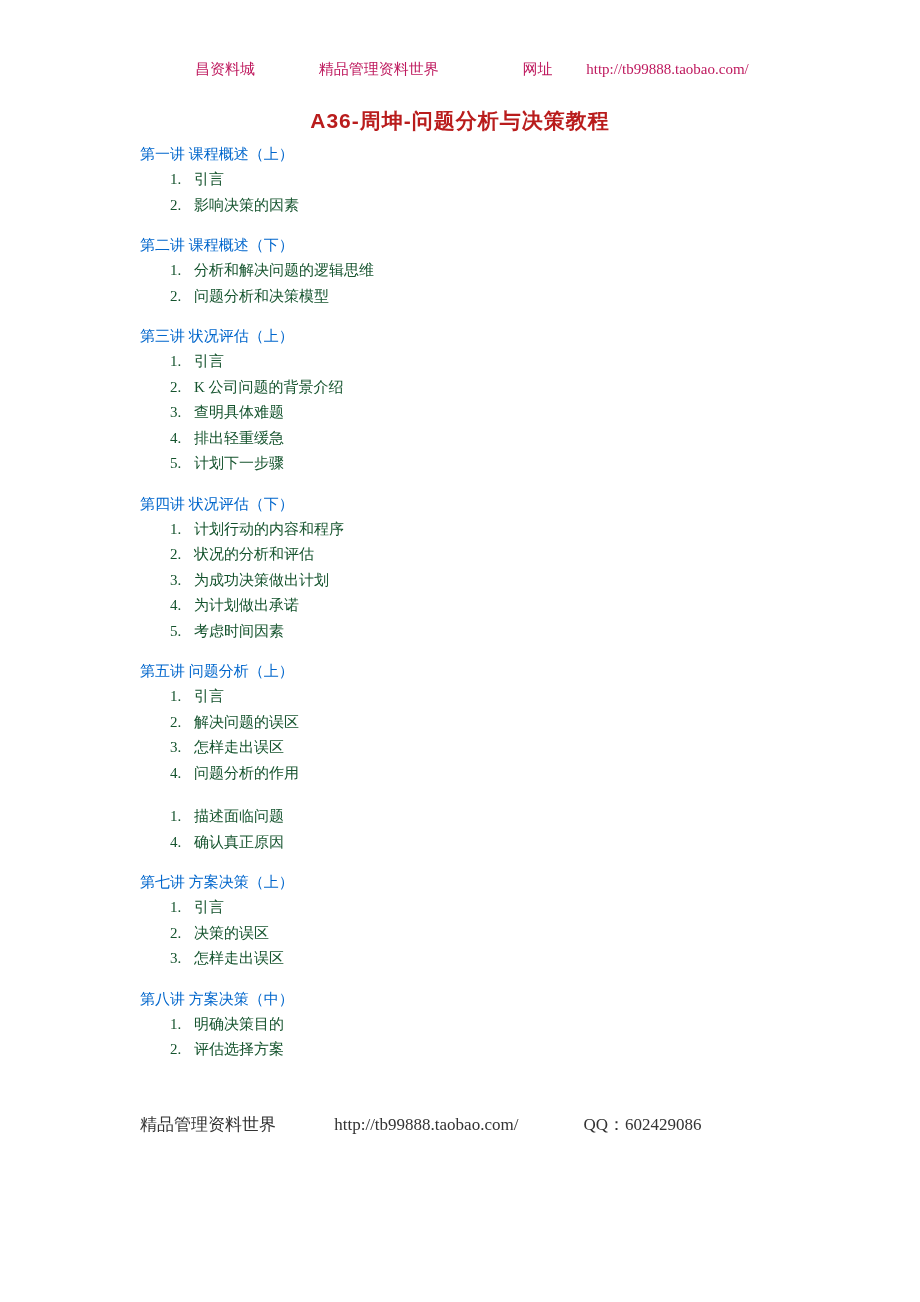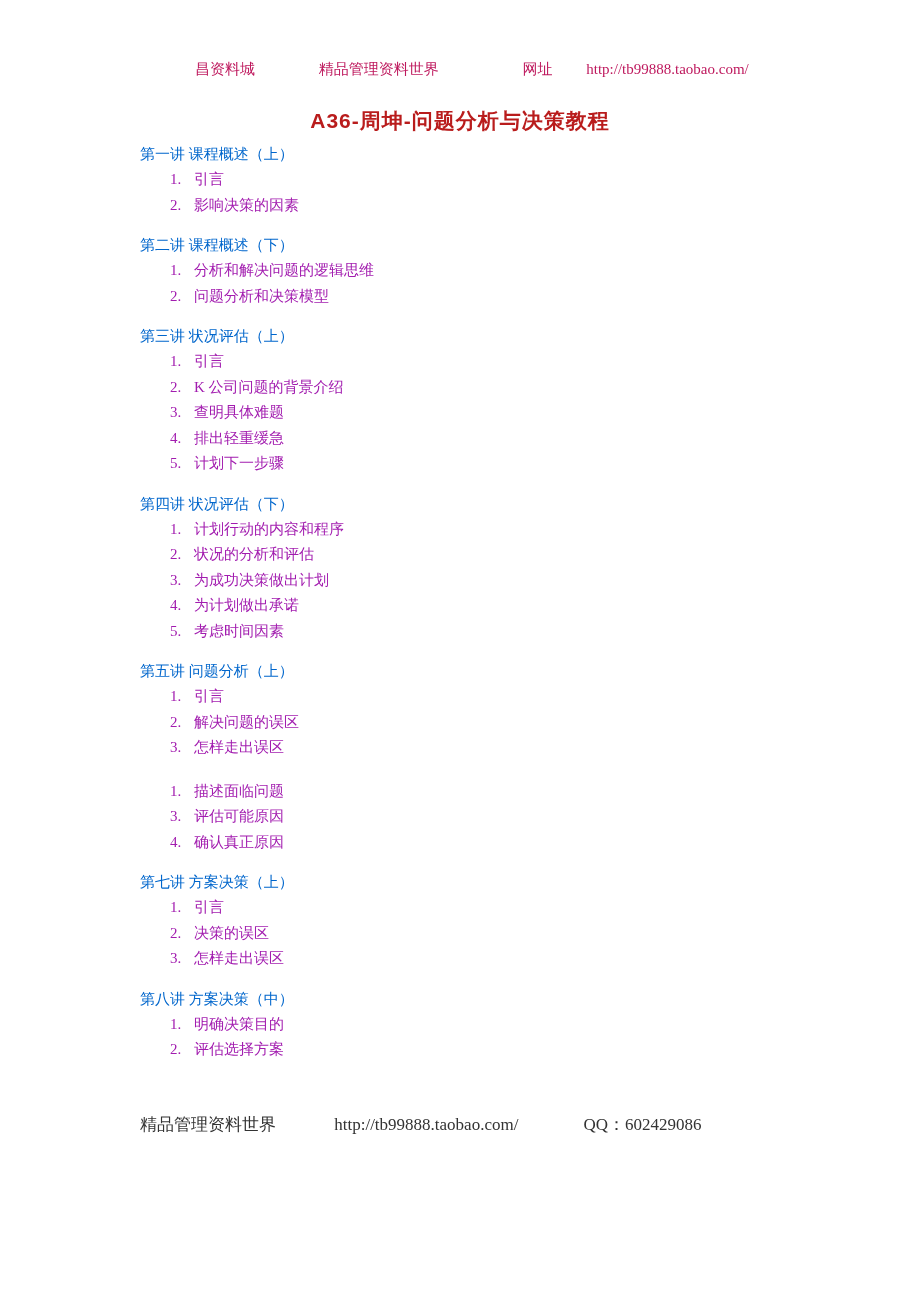--- a/index.html
+++ b/index.html
@@ -45,21 +45,21 @@
     font-size: 15px;
     margin: 0 0 3px 0;
     font-weight: normal;
   }
   .items {
     margin: 0;
     padding-left: 30px;
   }
   .item {
     font-size: 15px;
-    color: #a21caf;
+    color: #14532d;
     line-height: 1.7;
   }
   .item-num {
     display: inline-block;
     min-width: 24px;
   }
   .footer-line {
     margin-top: 50px;
     padding-left: 140px;
     font-size: 17px;
@@ -117,26 +117,26 @@
           <div class="item"><span class="item-num">4.</span><span>为计划做出承诺</span></div>
           <div class="item"><span class="item-num">5.</span><span>考虑时间因素</span></div>
         </div>
       </div>
       <div class="section">
         <div class="sec-heading">第五讲  问题分析（上）</div>
         <div class="items">
           <div class="item"><span class="item-num">1.</span><span>引言</span></div>
           <div class="item"><span class="item-num">2.</span><span>解决问题的误区</span></div>
           <div class="item"><span class="item-num">3.</span><span>怎样走出误区</span></div>
+          <div class="item"><span class="item-num">4.</span><span>问题分析的作用</span></div>
         </div>
       </div>
       <div class="section">
         <div class="items">
           <div class="item"><span class="item-num">1.</span><span>描述面临问题</span></div>
-          <div class="item"><span class="item-num">3.</span><span>评估可能原因</span></div>
           <div class="item"><span class="item-num">4.</span><span>确认真正原因</span></div>
         </div>
       </div>
       <div class="section">
         <div class="sec-heading">第七讲  方案决策（上）</div>
         <div class="items">
           <div class="item"><span class="item-num">1.</span><span>引言</span></div>
           <div class="item"><span class="item-num">2.</span><span>决策的误区</span></div>
           <div class="item"><span class="item-num">3.</span><span>怎样走出误区</span></div>
         </div>

